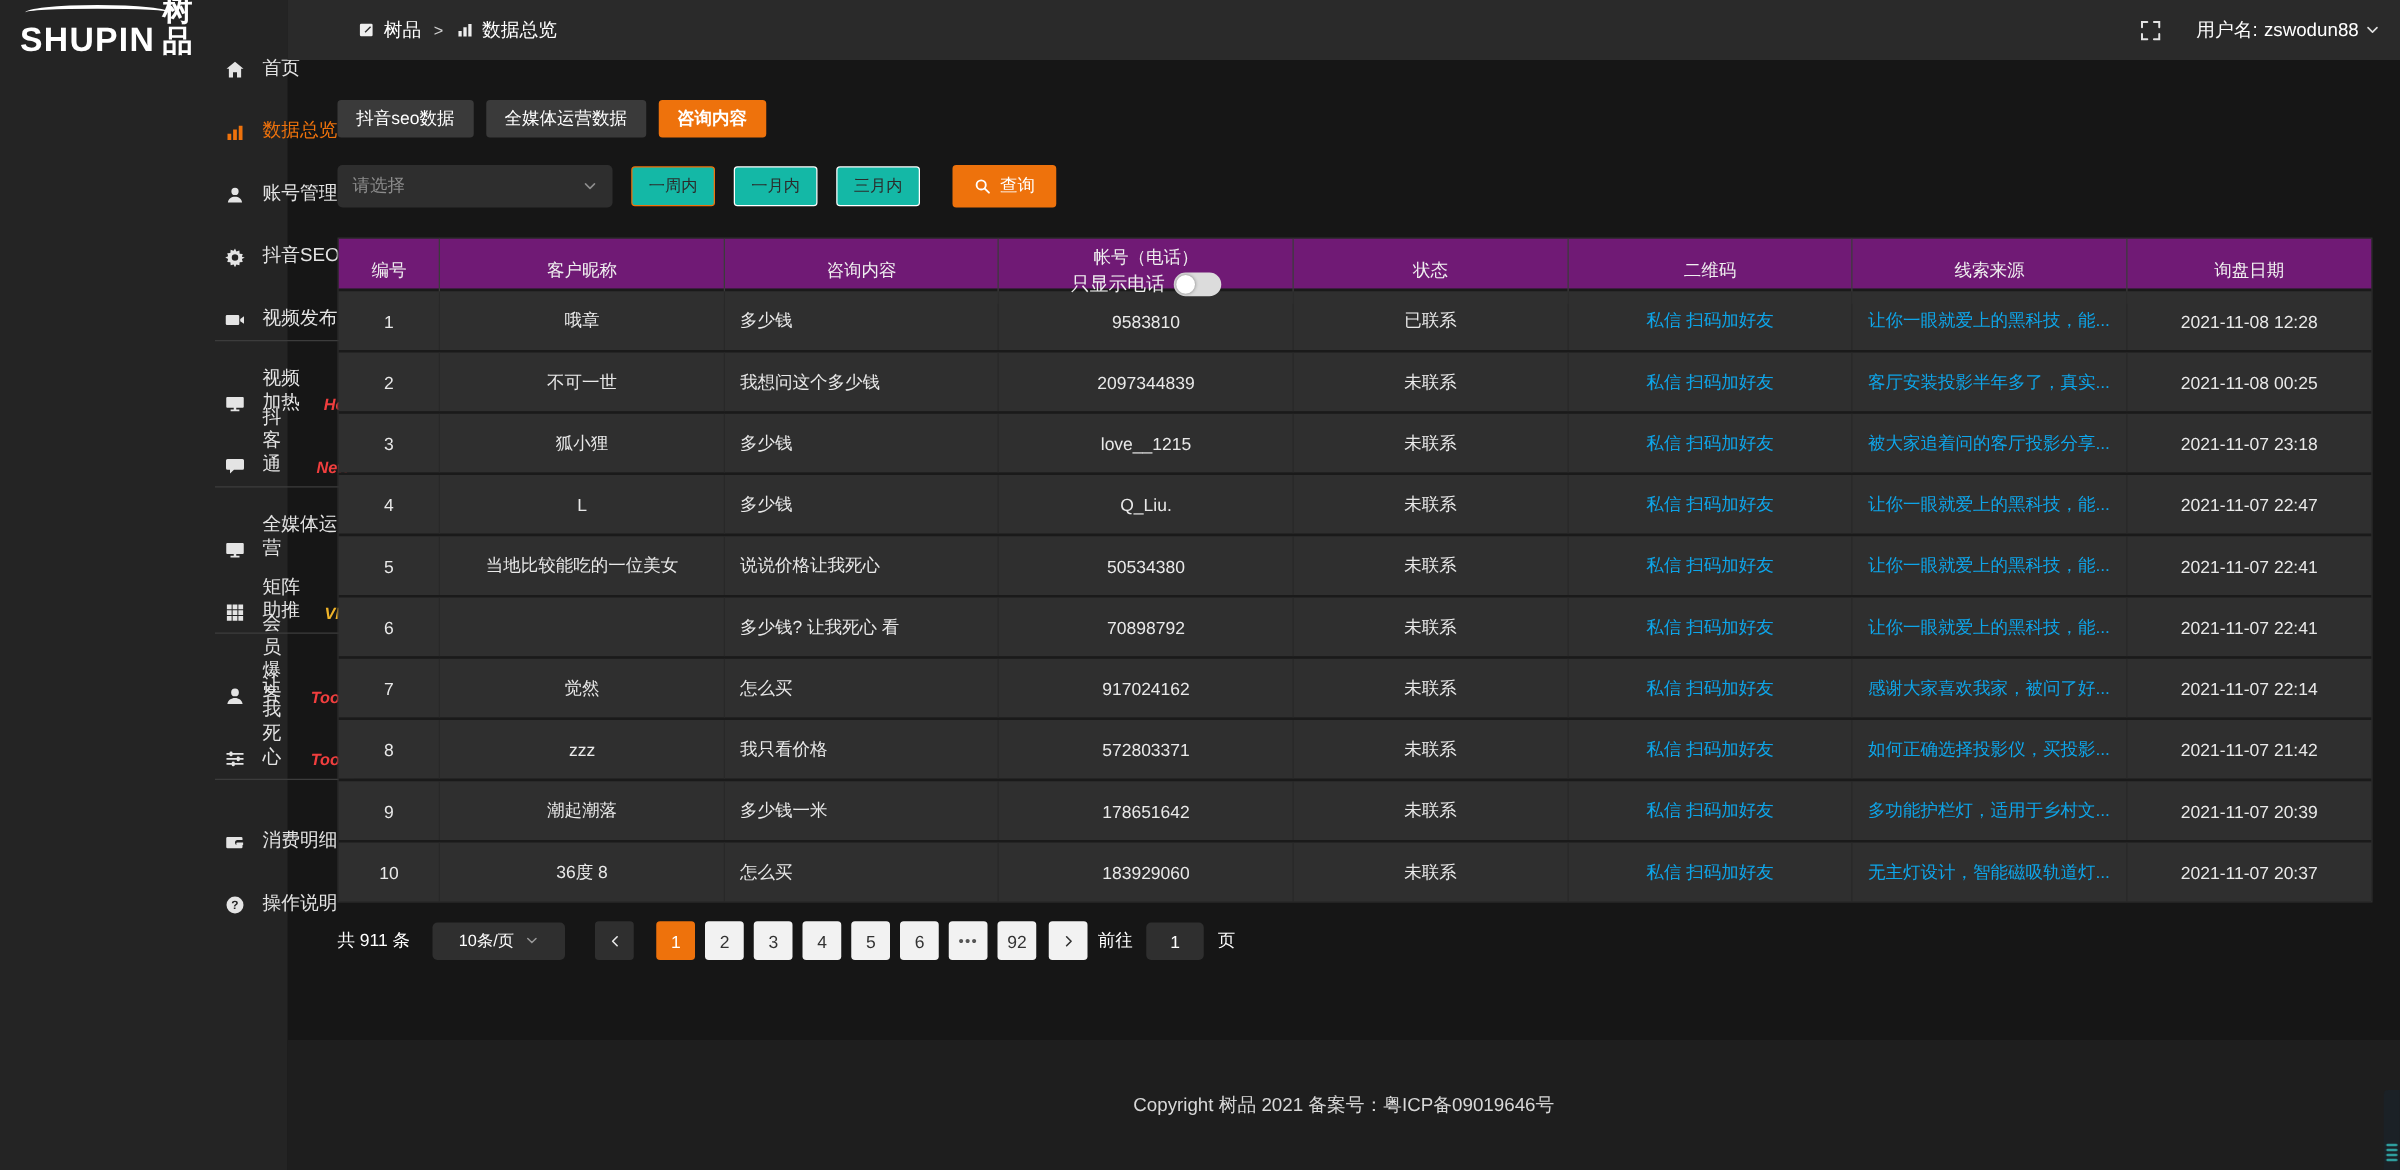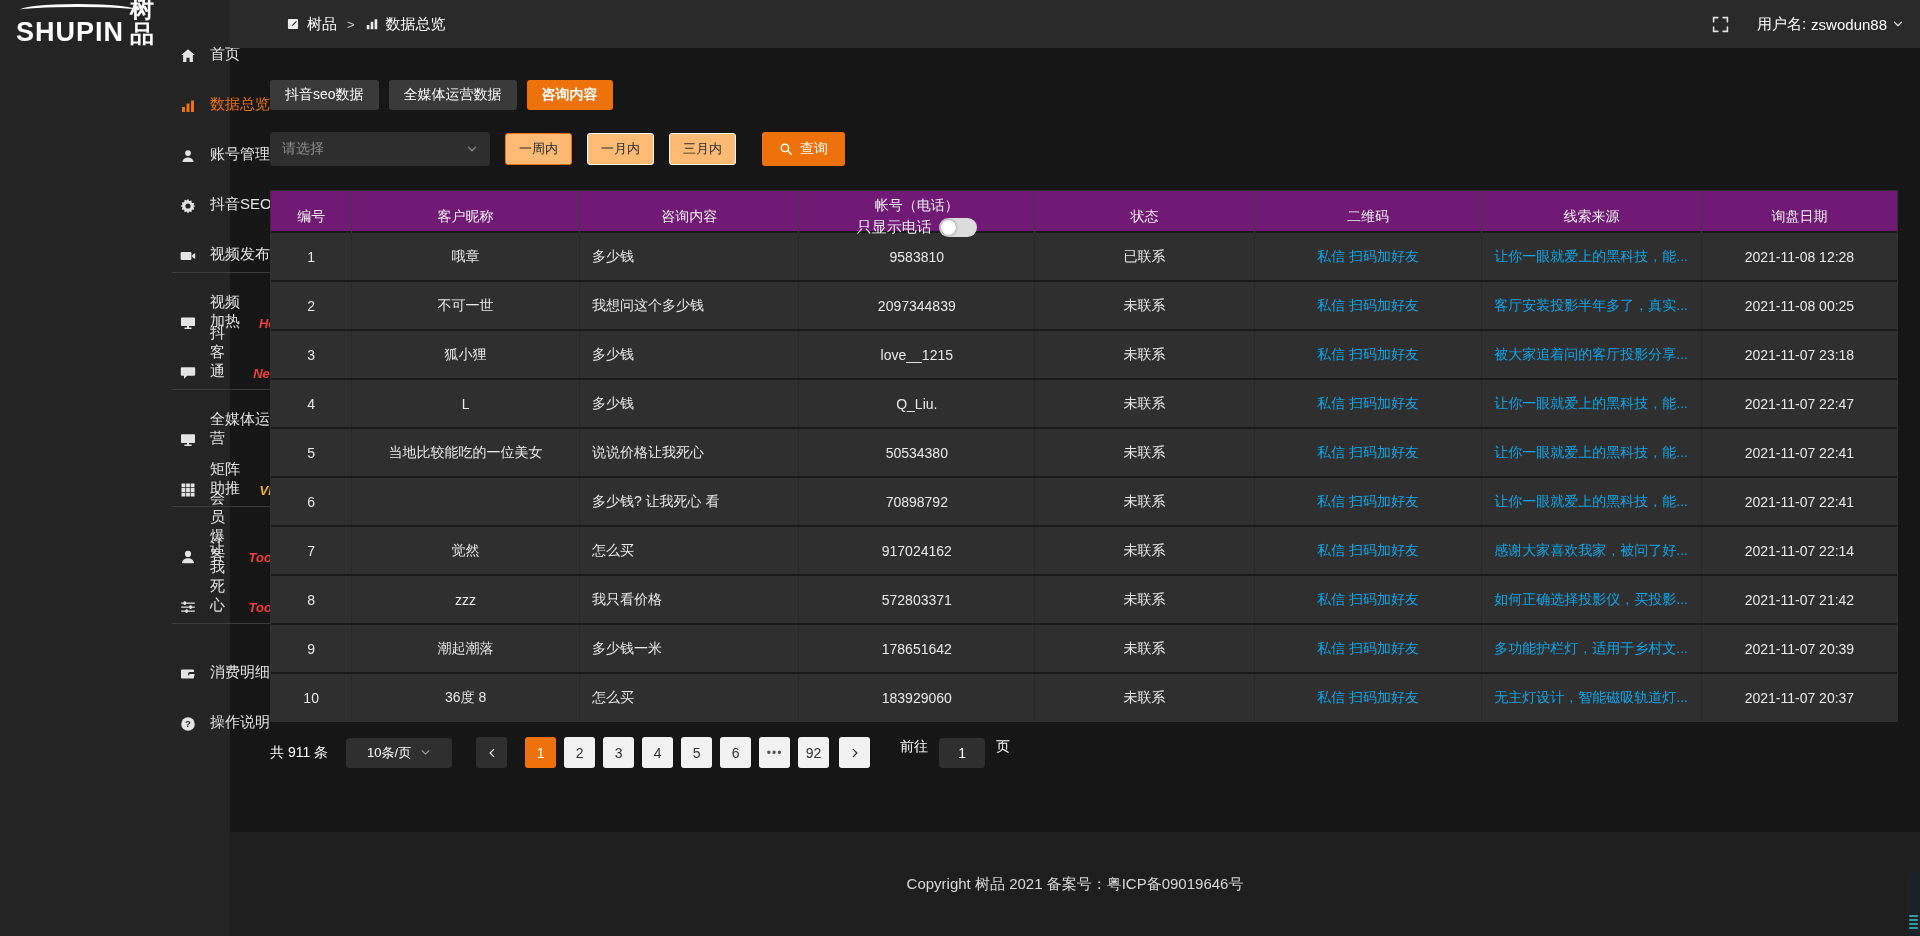--- a/index.html
+++ b/index.html
@@ -38,21 +38,21 @@
 
   .tabs{display:flex;gap:10px;margin-top:32px}
   .tab{height:30px;padding:0 15px;background:#3a3a3a;color:#fff;font-size:14px;border:none;
     border-radius:3px;display:flex;align-items:center;cursor:pointer;font-family:inherit}
   .tab.active{background:#ee720c;font-weight:bold}
 
   .filters{display:flex;align-items:center;margin-top:22px}
   .select{width:220px;height:34px;background:#2e2e2e;border-radius:4px;display:flex;align-items:center;
     padding:0 12px;color:#8c8c8c;font-size:14px;cursor:pointer}
   .select-chev{margin-left:auto;width:12px;height:12px}
-  .period{height:32px;padding:0 13px;background:#fdba74;color:#2b2b2b;font-size:13px;border-radius:3px;
+  .period{height:32px;padding:0 13px;background:#14b8a6;color:#2b2b2b;font-size:13px;border-radius:3px;
     margin-left:15px;border:1px solid #fff;display:flex;align-items:center;cursor:pointer;font-family:inherit}
   .period.active{border-color:#ee720c}
   .query-btn{height:34px;padding:0 17px;background:#ee720c;color:#fff;border:none;border-radius:3px;
     font-size:14px;display:flex;align-items:center;gap:7px;margin-left:26px;cursor:pointer;font-family:inherit}
   .query-btn svg{width:14px;height:14px}
 
   
   .table{margin-top:24px;border:1px solid #303030}
   .t-head,.t-row{display:grid;grid-template-columns:5% 14% 13.5% 14.5% 13.5% 14% 13.5% auto}
   .t-head{background:#701a75;height:40px}
@@ -78,21 +78,21 @@
   .pg-size{width:106px;height:30px;background:#2f2f2f;border-radius:4px;display:flex;align-items:center;
     justify-content:center;gap:9px;font-size:13px;cursor:pointer;margin-right:16px}
   .pg-size svg{width:11px;height:11px;color:#9a9a9a}
   .pg-btn{min-width:31px;height:31px;border-radius:3px;background:#f2f2f2;color:#333;display:flex;
     align-items:center;justify-content:center;font-size:14px;cursor:pointer;border:none;font-family:inherit}
   .pg-btn.dark{background:#2f2f2f;color:#e8e8e8;margin-right:10px}
   .pg-btn.next{margin-left:2px}
   .pg-btn.active{background:#ee720c;color:#fff}
   .pg-btn svg{width:12px;height:12px}
   .pg-ellipsis{letter-spacing:1px;font-size:12px;color:#555}
-  .pg-goto{display:flex;gap:11px;margin-left:22px}
+  .pg-goto{display:flex;align-items:center;gap:11px;}
   .pg-input{width:46px;height:30px;background:#2f2f2f;border:none;border-radius:4px;color:#fff;
     text-align:center;font-size:14px;font-family:inherit}
 
   .footer{height:104px;background:#1e1e1e;display:flex;align-items:center;justify-content:center;
     color:#d8d8d8;font-size:15px}
 
   
   .corner-widget{position:fixed;right:0;bottom:0;width:13px;height:64px;background:#1b2126;
     border-radius:3px 0 0 0;display:flex;flex-direction:column;justify-content:flex-end;gap:2px;
     padding:0 2px 7px 2px;cursor:pointer}

